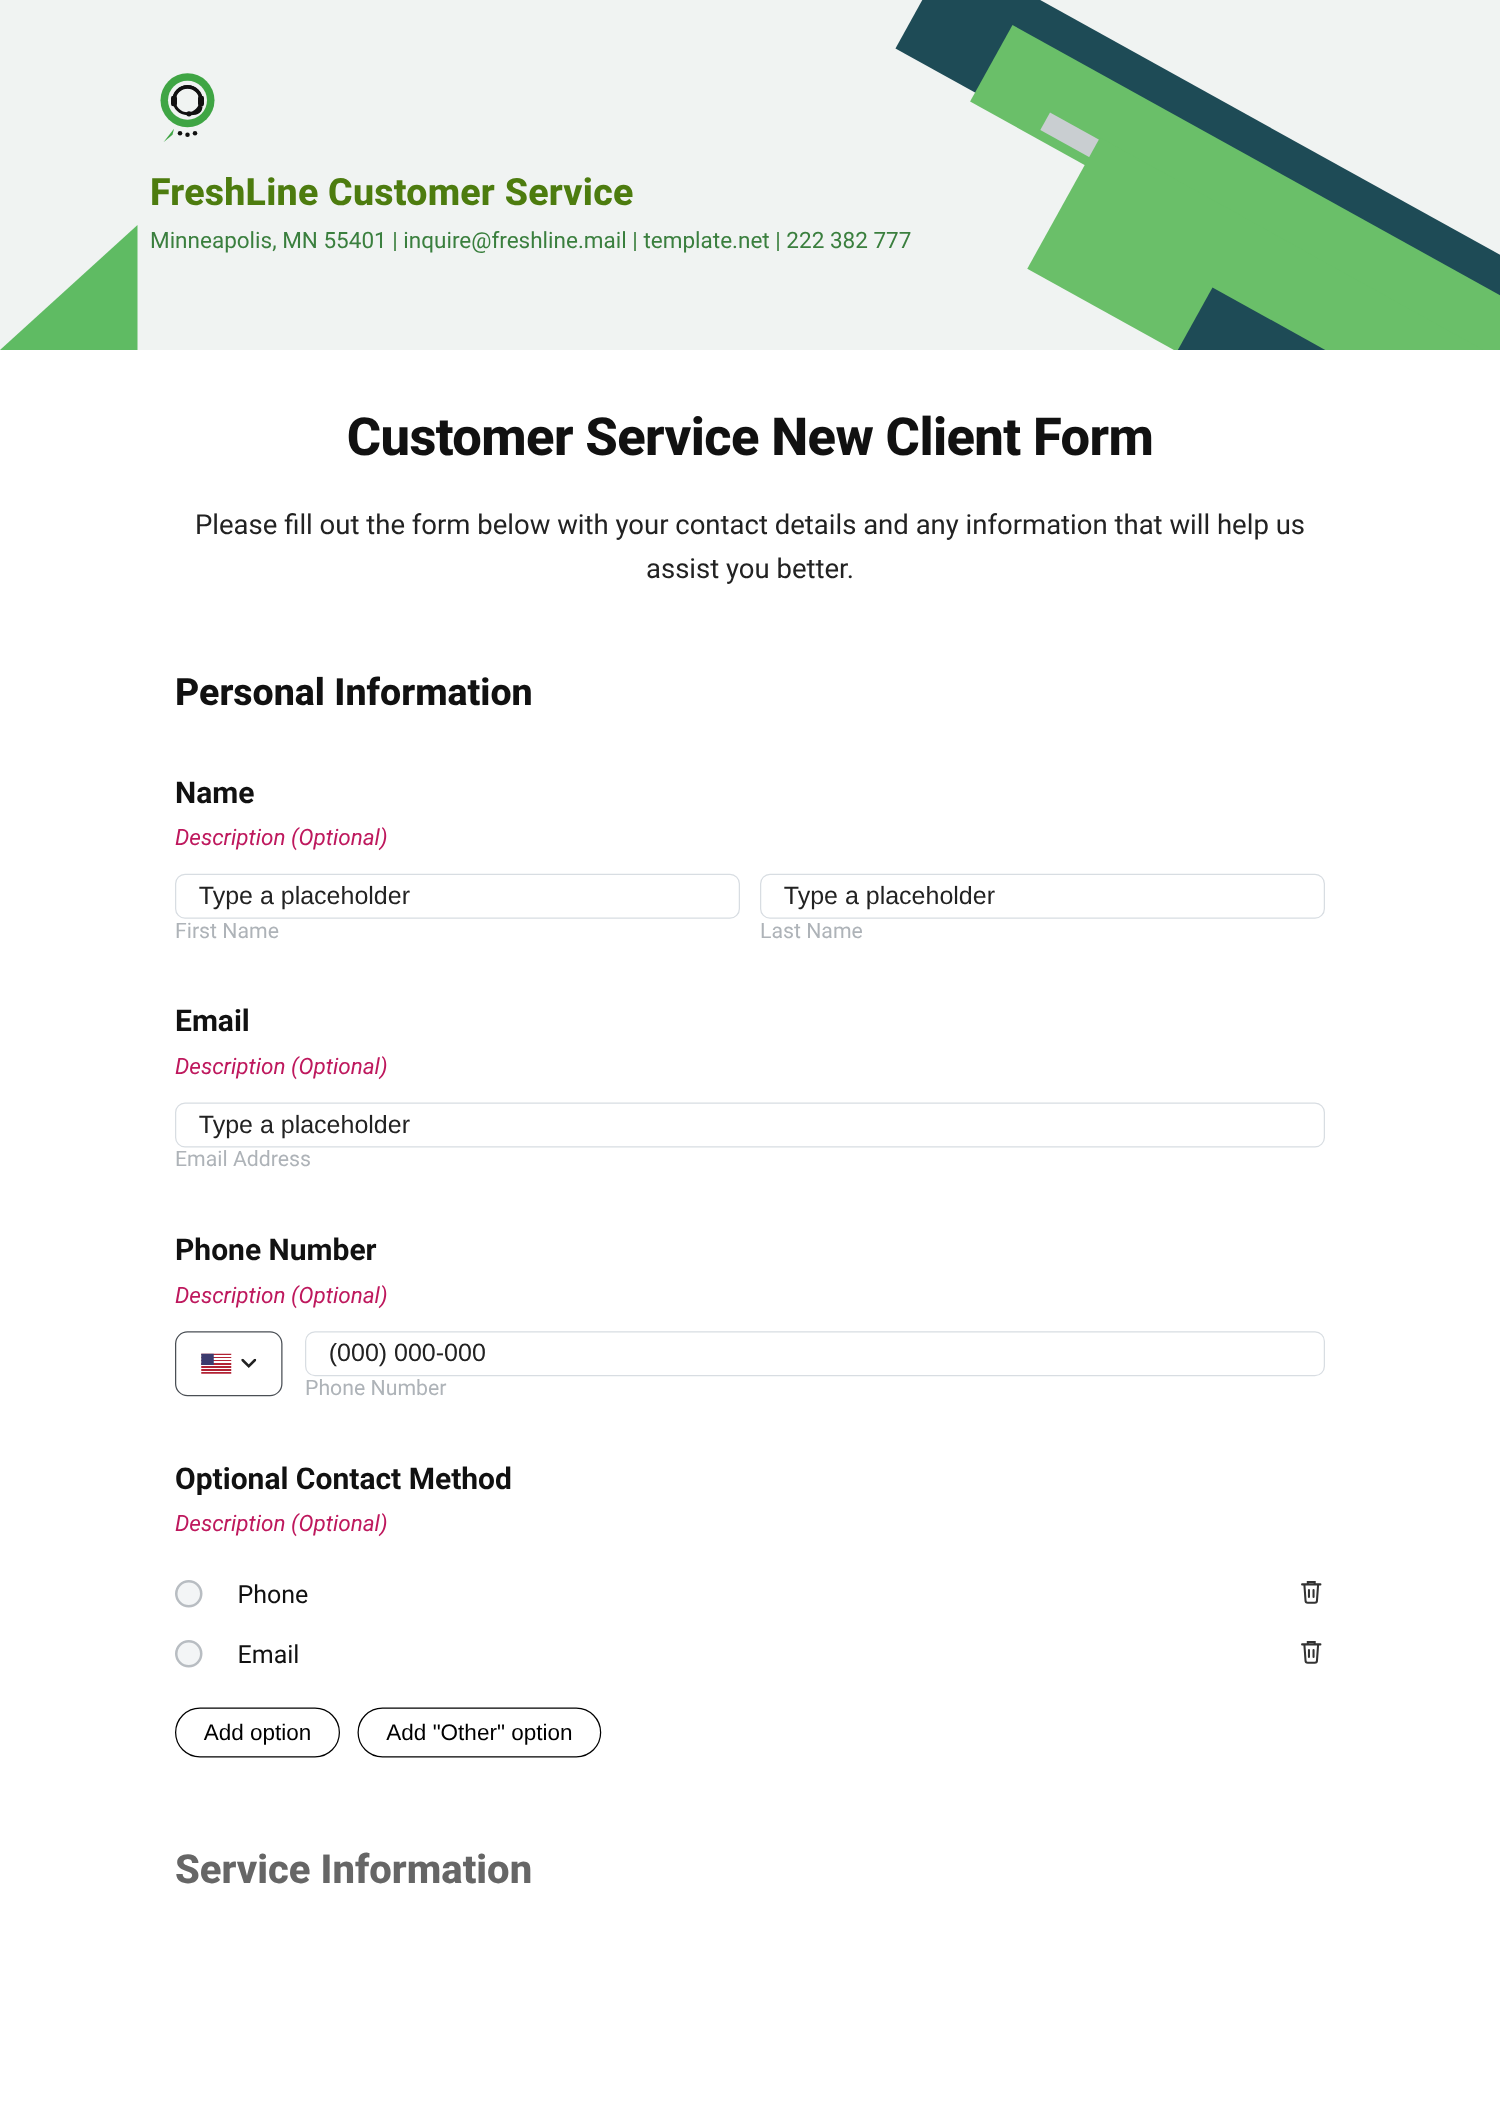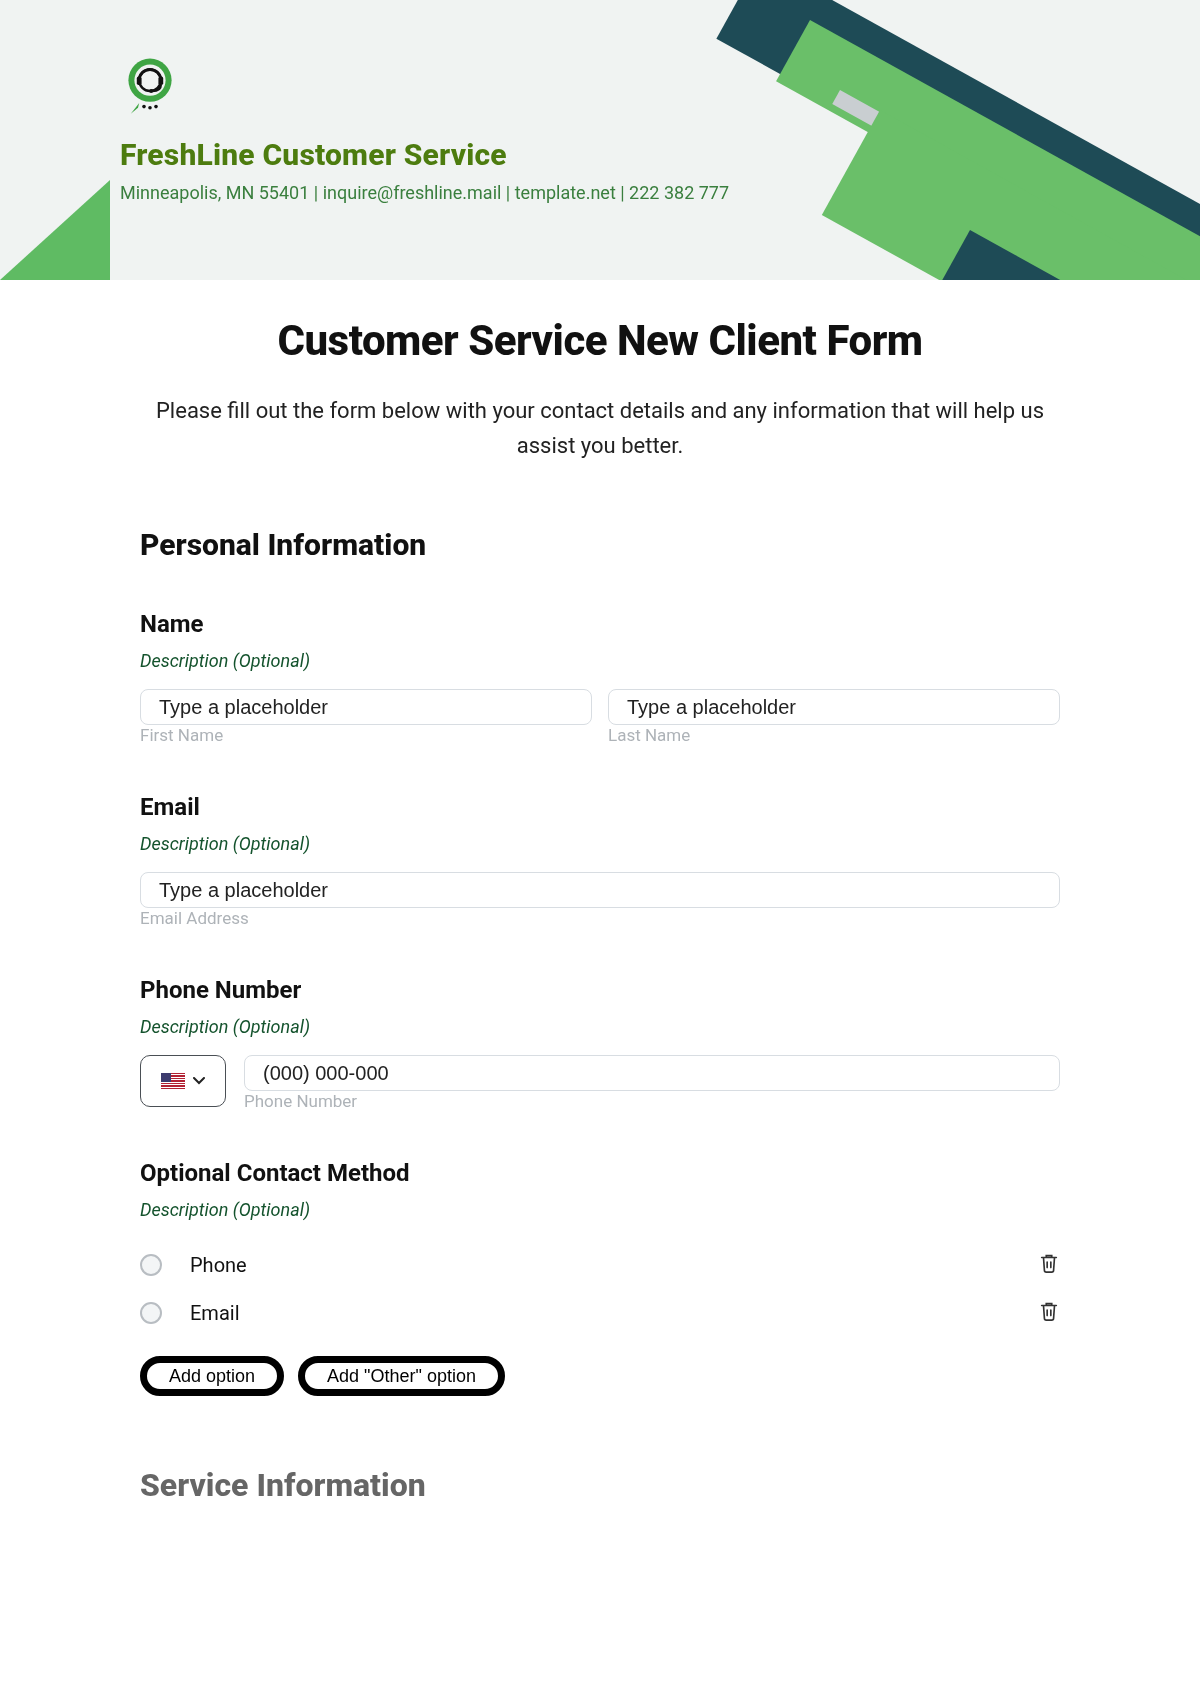--- a/index.html
+++ b/index.html
@@ -11,47 +11,47 @@
 .stripe { transform-origin: top left; }
 .s1 { background:#1e4b56; width:700px; height:90px; top:-40px; right:-260px; transform:rotate(29deg); }
 .s2 { background:#6abf69; width:700px; height:70px; top:20px; right:-310px; transform:rotate(29deg); }
 .s3 { background:#c9ced1; width:700px; height:16px; top:90px; right:-340px; transform:rotate(29deg); }
 .s4 { background:#6abf69; width:700px; height:120px; top:110px; right:-380px; transform:rotate(29deg); }
 .s5 { background:#1e4b56; width:700px; height:70px; top:230px; right:-470px; transform:rotate(29deg); }
 .logo-wrap { position: relative; padding: 55px 0 0 120px; }
 .logo { width: 60px; height: 60px; position: relative; }
 .org-name { font-size: 30px; font-weight: 800; color: #4d7c0f; margin-top: 22px; letter-spacing: 0.2px; }
 .org-contact { font-size: 18px; color: #3a7f3e; margin-top: 10px; }
-.page { width: 920px; margin: 0 auto; padding: 36px 0 60px; }
+.page { width: 920px; margin: 0 auto; padding: 46px 0 60px; }
 .form-title { font-size: 42px; font-weight: 800; text-align: center; letter-spacing: -0.5px; }
 .form-desc { font-size: 22px; text-align: center; color: #222; margin-top: 28px; line-height: 1.6; }
 .section-title { font-size: 30px; font-weight: 800; margin-top: 64px; }
 .field { margin-top: 48px; }
 .field-label { font-size: 24px; font-weight: 700; }
-.field-desc { font-size: 18px; font-style: italic; color: #14532d; margin-top: 12px; }
+.field-desc { font-size: 18px; font-style: italic; color: #be185d; margin-top: 12px; }
 .row2 { display: flex; gap: 16px; margin-top: 18px; }
 .row2 .col { flex: 1; }
 .text-input { width: 100%; height: 36px; border: 1px solid #d8dde2; border-radius: 8px; font-size: 20px; padding: 0 18px; color: #222; }
 .text-input::placeholder { color: #222; }
 .sublabel { font-size: 17px; color: #aeb3b8; margin-top: 0; }
 .full { margin-top: 18px; }
 .phone-row { display: flex; gap: 18px; margin-top: 18px; align-items: flex-start; }
 .country-btn { width: 86px; height: 52px; border: 1px solid #4a4f55; border-radius: 10px; background: #fff; display: flex; align-items: center; justify-content: center; gap: 8px; cursor: pointer; }
 .flag { width: 24px; height: 16px; position: relative; background: linear-gradient(#b22234 0 7.7%, #fff 7.7% 15.4%, #b22234 15.4% 23.1%, #fff 23.1% 30.8%, #b22234 30.8% 38.5%, #fff 38.5% 46.2%, #b22234 46.2% 53.9%, #fff 53.9% 61.6%, #b22234 61.6% 69.3%, #fff 69.3% 77%, #b22234 77% 84.7%, #fff 84.7% 92.4%, #b22234 92.4% 100%); }
 .flag::before { content:""; position:absolute; top:0; left:0; width:10px; height:9px; background:#3c3b6e; }
 .chev { width: 12px; height: 8px; }
 .phone-col { flex: 1; }
 .options { margin-top: 22px; }
 .opt-row { display: flex; align-items: center; justify-content: space-between; padding: 10px 0 12px; }
 .opt-left { display: flex; align-items: center; gap: 28px; }
 .radio { width: 22px; height: 22px; border: 2px solid #b8bdc2; border-radius: 50%; background: #f3f5f6; }
 .opt-label { font-size: 20px; }
 .trash { width: 22px; height: 22px; cursor: pointer; }
 .btn-row { display: flex; gap: 14px; margin-top: 18px; }
-.pill-btn { border: 7px solid #000000; background: #fff; border-radius: 22px; height: 40px; padding: 0 22px; font-size: 18px; cursor: pointer; }
+.pill-btn { border: 1px solid #000000; background: #fff; border-radius: 22px; height: 40px; padding: 0 22px; font-size: 18px; cursor: pointer; }
 .svc-title { margin-top: 70px; color: #666; font-size: 32px; font-weight: 800; }
 </style>
 </head>
 <body>
 
 <div class="banner">
   <div class="banner-shapes">
     <div class="shape stripe s1"></div>
     <div class="shape stripe s2"></div>
     <div class="shape stripe s3"></div>

